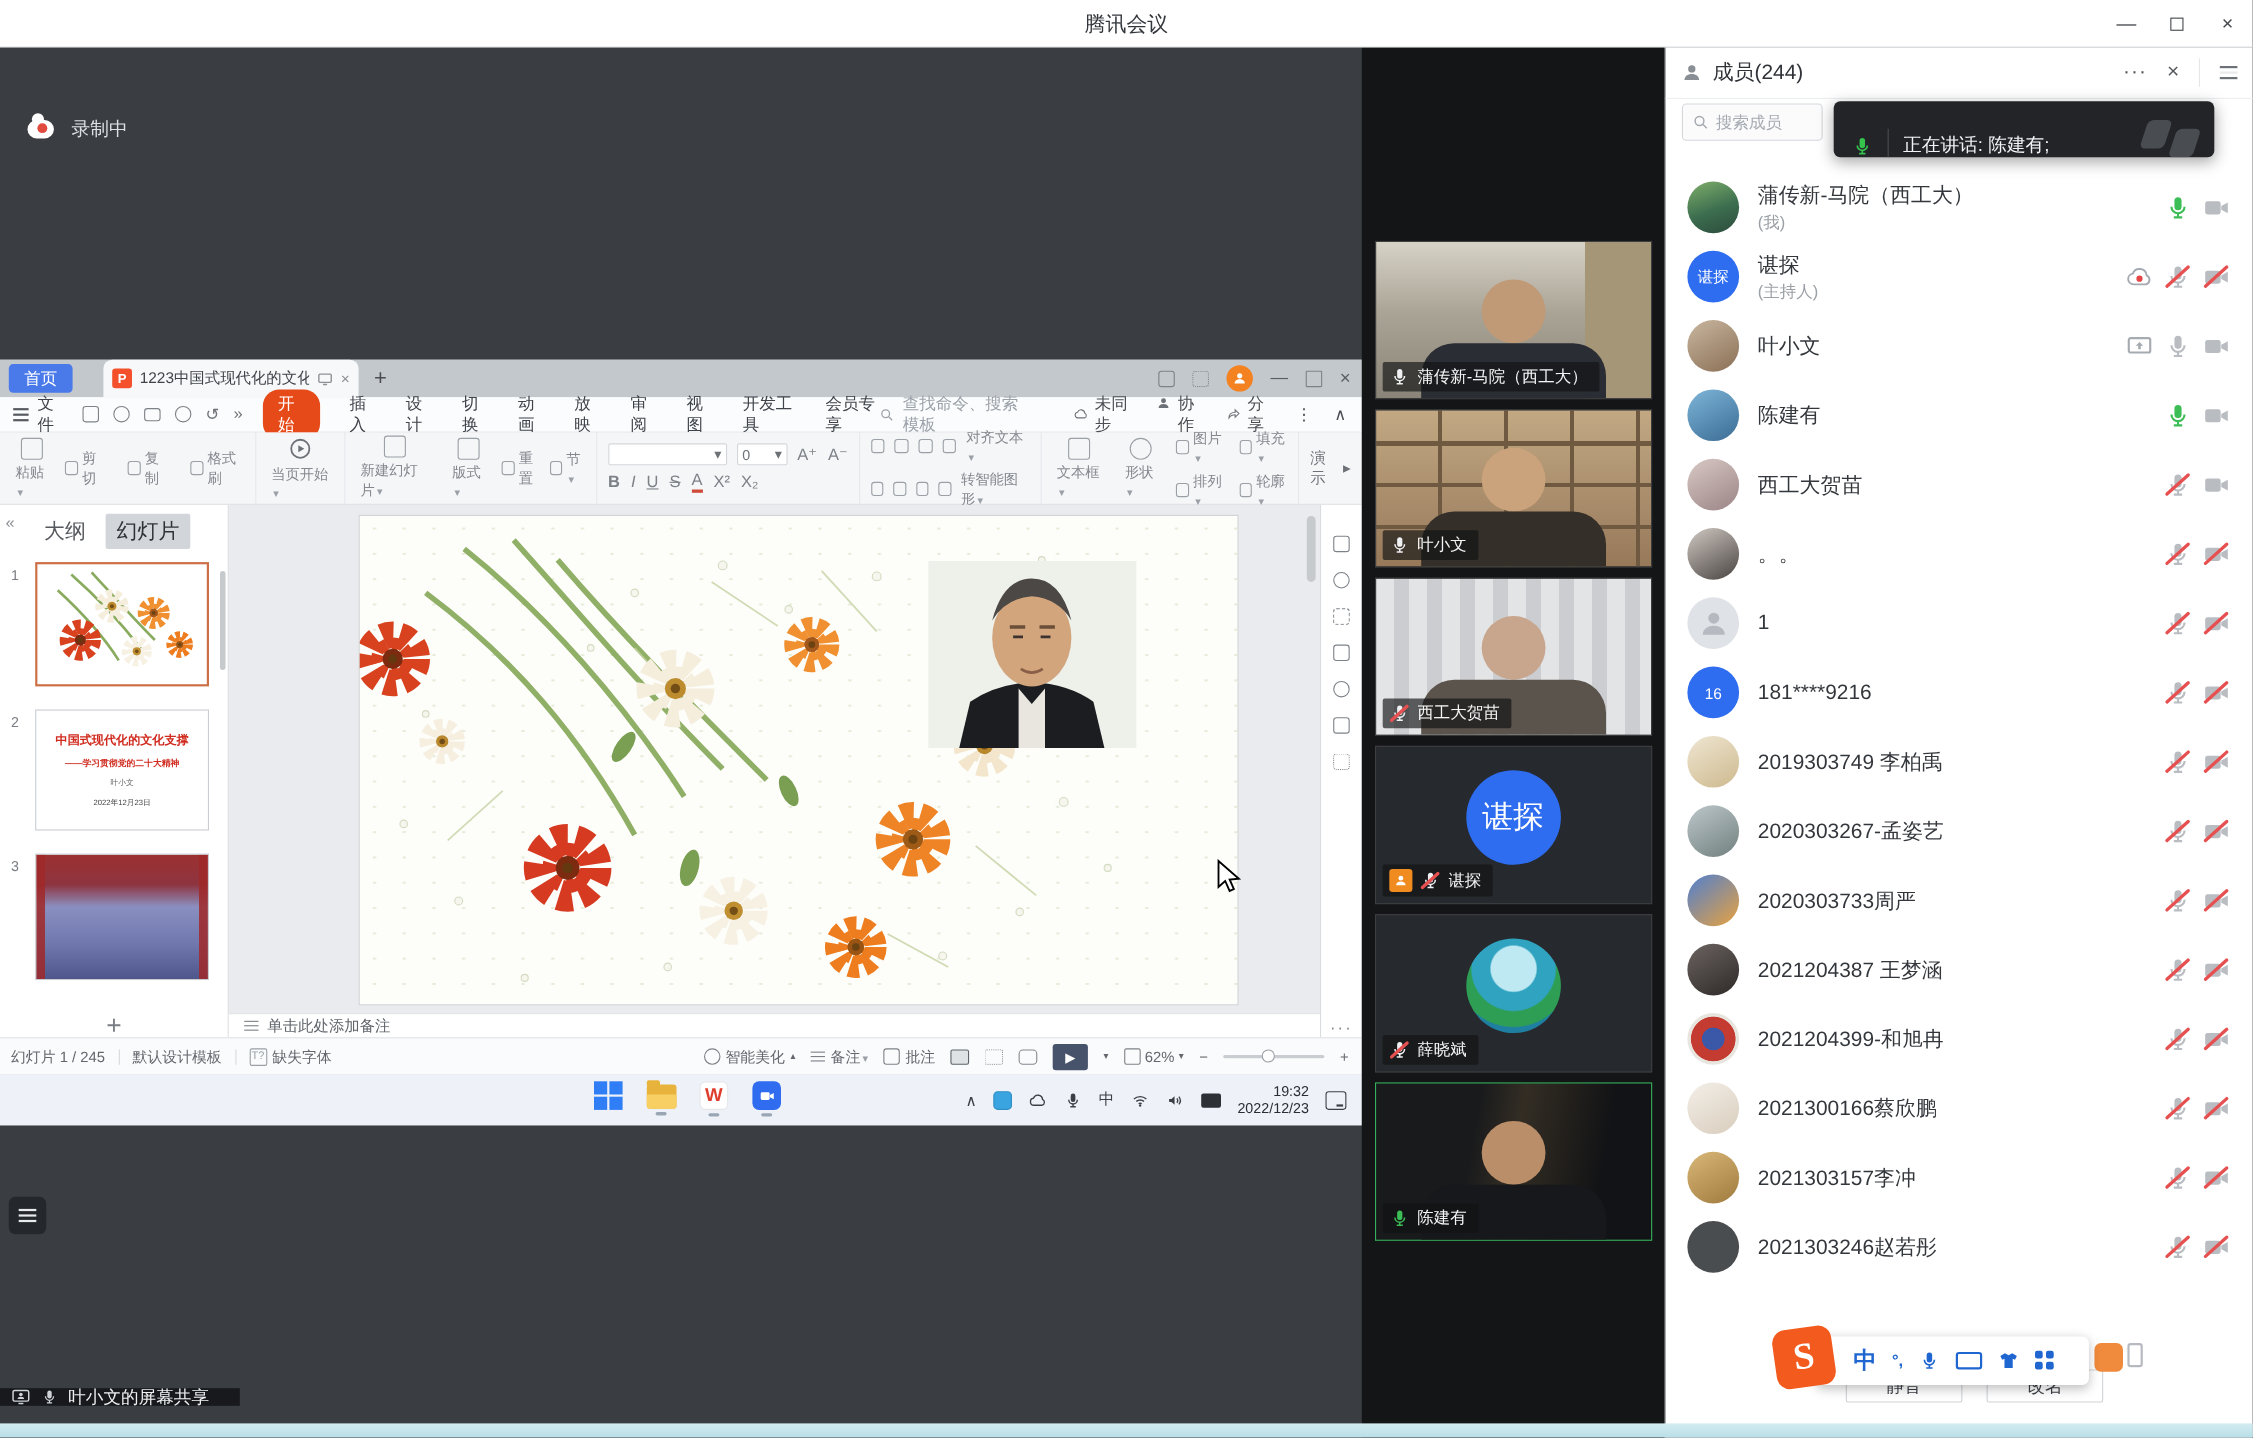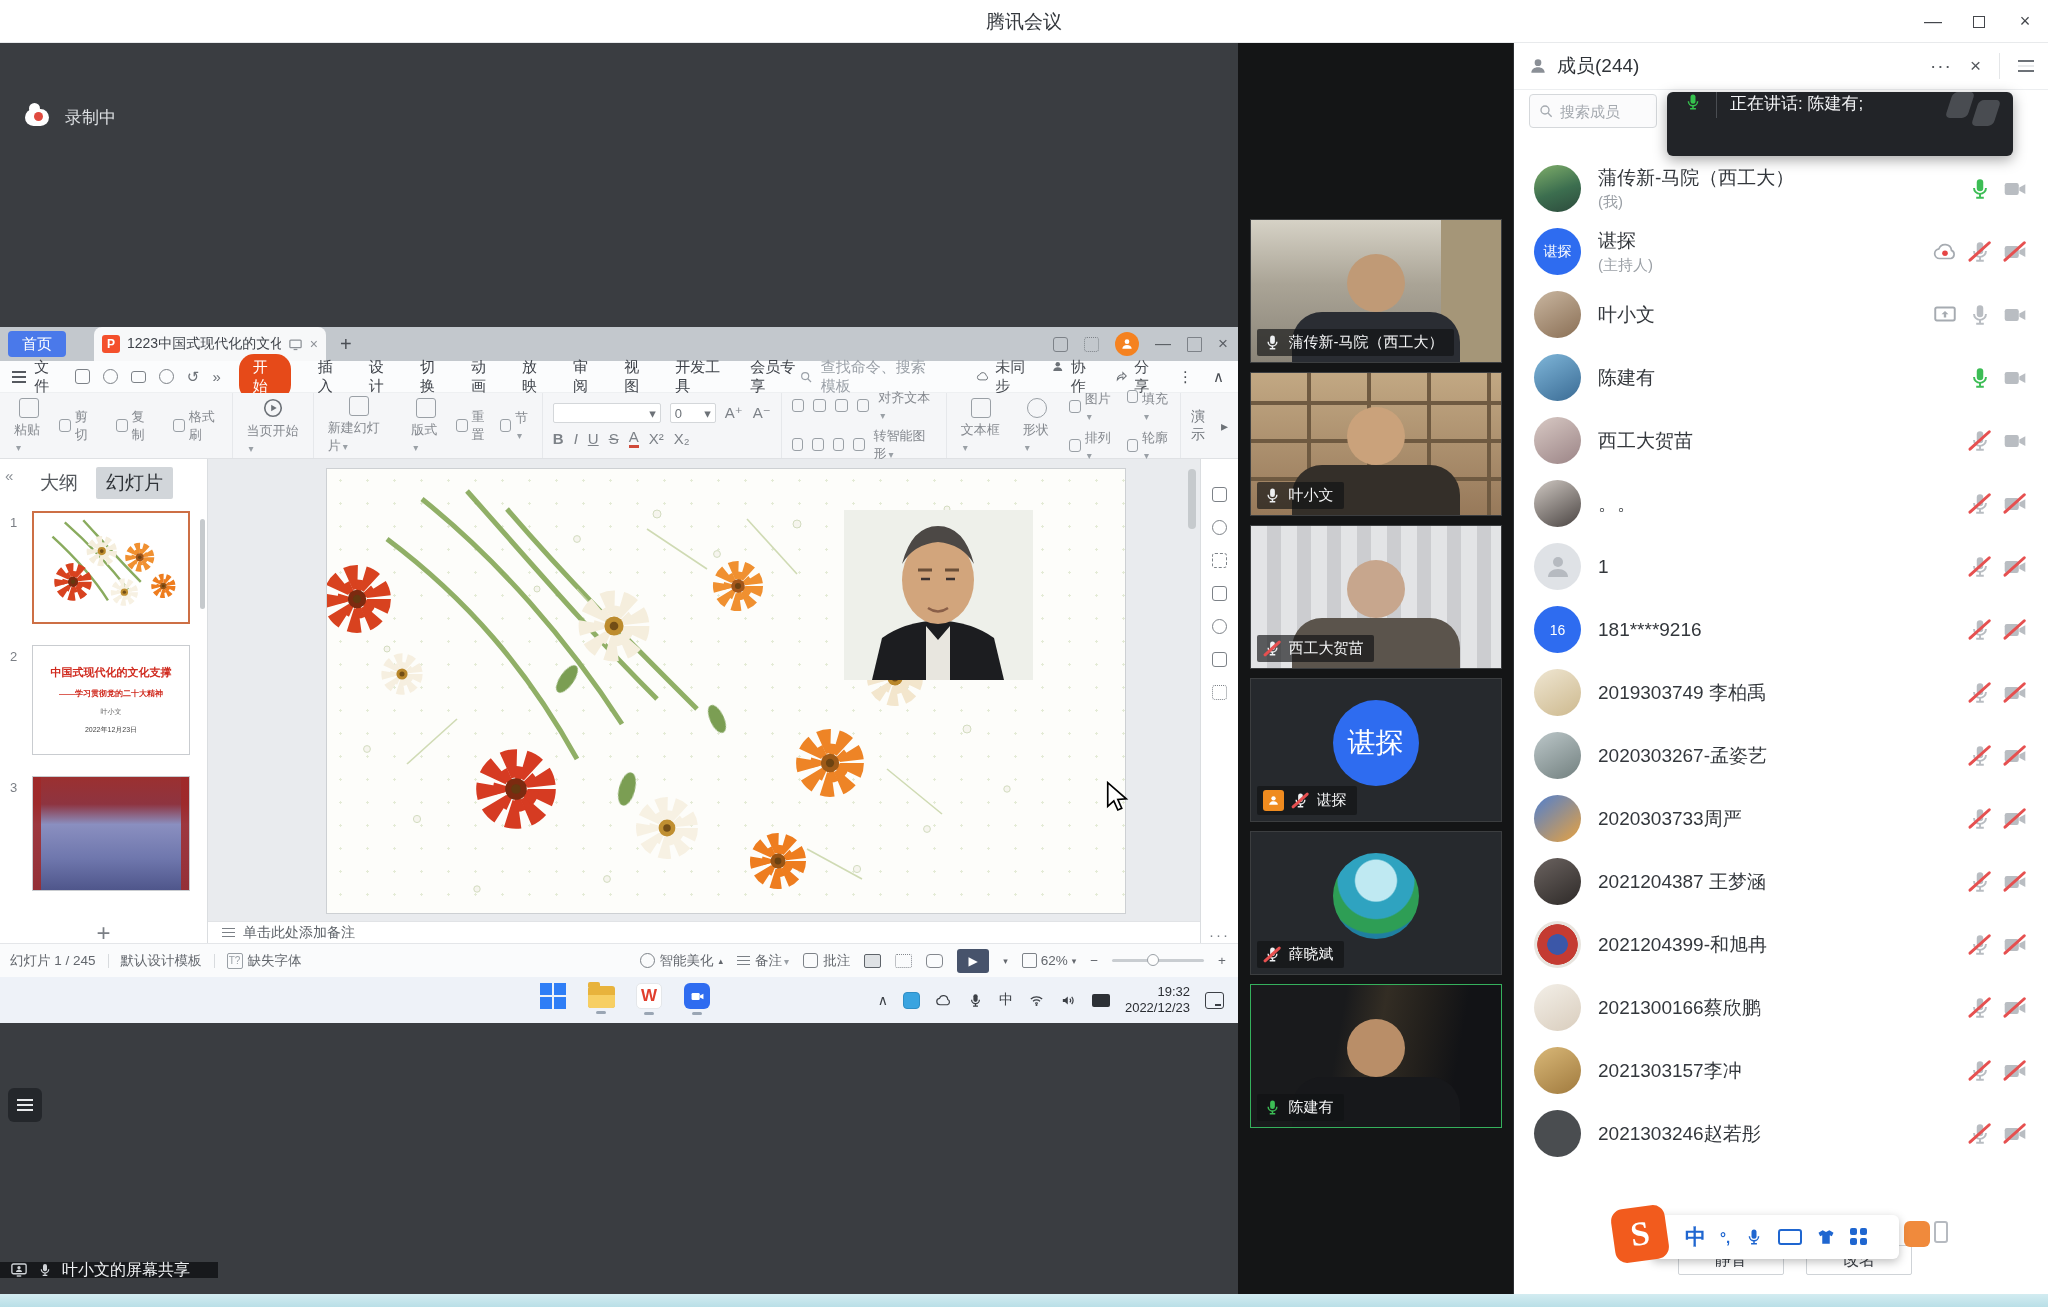--- a/index.html
+++ b/index.html
@@ -156,21 +156,21 @@
   .members{position:absolute;left:1513px;top:43px;width:535px;height:1264px;background:#fff;border-left:1px solid #2c2f33}
   .m-header{position:absolute;left:0;top:0;width:100%;height:47px;border-bottom:1px solid #eceef0;display:flex;align-items:center;padding:0 14px;gap:9px}
   .m-header .sic{width:20px;height:20px;color:#8a8f96}
   .m-title{font-size:19px;color:#2f3338}
   .m-hicons{margin-left:auto;display:flex;align-items:center;gap:18px;color:#55595e;font-size:19px}
   .m-hdiv{width:1px;height:26px;background:#e4e6e8}
   .searchrow{position:absolute;left:15px;top:51px;width:128px;height:34px;border:1px solid #d5d8db;border-radius:4px;background:#fbfbfc;display:flex;align-items:center;gap:6px;padding:0 8px;color:#a5aab0;font-size:15px}
   .searchrow svg{width:16px;height:16px;flex:none}
   .searchrow input{border:none;outline:none;background:transparent;width:80px;font-size:15px;color:#33373c;font-family:inherit}
   .searchrow input::placeholder{color:#a5aab0}
-  .toast{position:absolute;left:153px;top:49px;width:346px;height:64px;background:#222428;border-radius:6px;box-shadow:0 4px 14px rgba(0,0,0,.35);display:flex;align-items:flex-start;gap:13px;padding:0 16px;z-index:5}
+  .toast{position:absolute;left:153px;top:49px;width:346px;height:51px;background:#222428;border-radius:6px;box-shadow:0 4px 14px rgba(0,0,0,.35);display:flex;align-items:flex-end;gap:13px;padding:0 16px;z-index:5}
   .toast .sic{width:20px;height:20px;color:#35c24d}
   .toast-div{width:1px;height:26px;background:#4a4d52}
   .toast-text{color:#f2f3f5;font-size:17px;white-space:nowrap}
   .toast-logo{margin-left:auto;display:flex;gap:4px;opacity:.55}
   .toast-logo b{width:22px;height:26px;background:#6a6e73;border-radius:5px;transform:skewX(-18deg)}
   .mlist{position:absolute;left:0;top:114px;width:100%;height:1078px;overflow:hidden}
   .mrow{display:flex;align-items:center;height:63px;padding:0 20px}
   .avatar{width:47px;height:47px;border-radius:50%;overflow:hidden;flex:none;display:flex;align-items:center;justify-content:center;color:#fff;font-size:14px;background:#dfe2e6;position:relative}
   .avatar .avp{display:none;width:30px;height:30px;color:#b6bac0}
   .av-default .avp{display:block}
@@ -492,21 +492,21 @@
           <span style="display:flex;gap:4px;align-items:center">
               <span class="ribicon sm"></span>
               <span class="dd">图片</span>
             </span>
           <span style="display:flex;gap:4px;align-items:center">
               <span class="ribicon sm"></span>
               <span class="dd">排列</span>
             </span>
         </span>
         <span style="display:flex;flex-direction:column;gap:6px">
-          <span style="display:flex;gap:4px;align-items:flex-start">
+          <span style="display:flex;gap:4px;align-items:center">
               <span class="ribicon sm"></span>
               <span class="dd">填充</span>
             </span>
           <span style="display:flex;gap:4px;align-items:center">
               <span class="ribicon sm"></span>
               <span class="dd">轮廓</span>
             </span>
         </span>
       </div>
       <div class="rgroup present">

